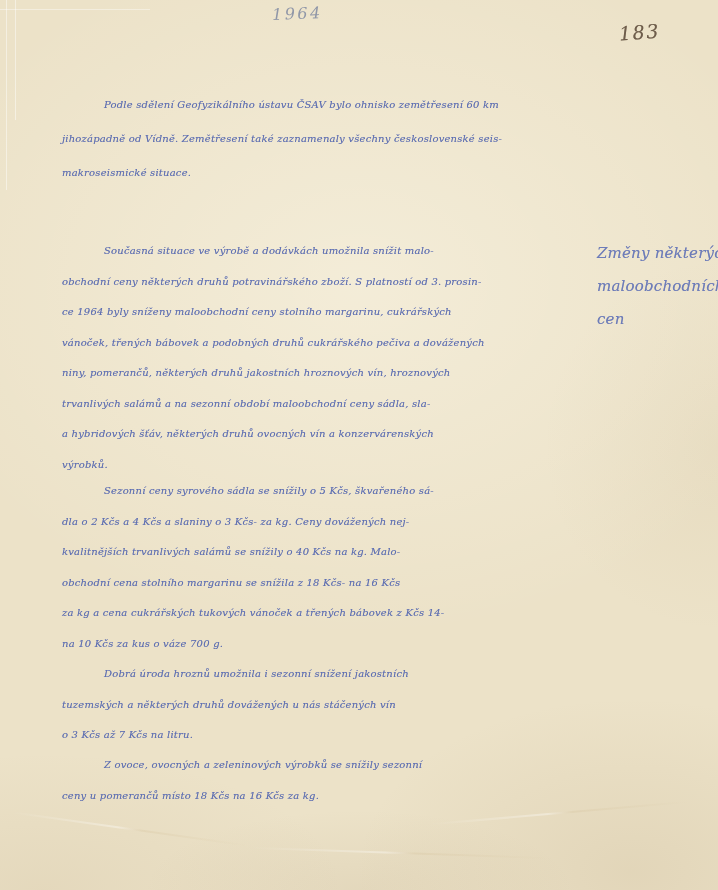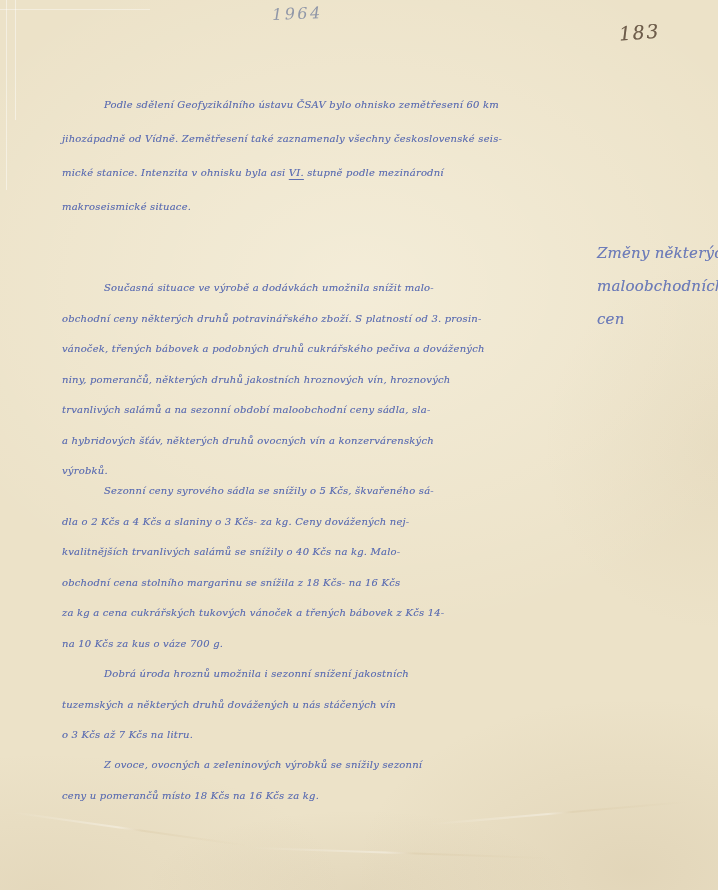--- a/index.html
+++ b/index.html
@@ -44,21 +44,21 @@
   .pagenum{
     position:absolute;left:619px;top:21px;
     font-size:19px;letter-spacing:1.5px;
     color:#6e5d4b;text-shadow:0 0 0.5px rgba(110,93,75,0.5);
     transform:rotate(-4deg);
   }
   .para{position:absolute;left:62px;width:584px;font-size:10px;line-height:30.5px;}
   .para .line{white-space:nowrap;}
   .para .line.indent{padding-left:42px;}
   .p1{top:88px;line-height:34px;}
-  .p2{top:236px;width:548px;margin-top:37px;}
+  .p2{top:236px;width:548px;}
   .p3{top:476px;}
   .p4{top:659px;}
   .p5{top:750px;}
   .u{text-decoration:underline;text-underline-offset:3px;}
   .margin-note{
     position:absolute;left:597px;top:237px;width:120px;
     font-size:15px;line-height:33px;
     color:#6d7cb9;
   }
   .margin-note .line{white-space:nowrap;}
@@ -74,27 +74,27 @@
   <div class="crease c1"></div>
   <div class="crease c2"></div>
   <div class="crease c3"></div>
 
   <div class="year hw">1964</div>
   <div class="pagenum hw">183</div>
 
   <div class="para p1 hw">
     <div class="line indent"><span>Podle sdělení Geofyzikálního ústavu ČSAV bylo ohnisko zemětřesení 60 km</span></div>
     <div class="line"><span>jihozápadně od Vídně. Zemětřesení také zaznamenaly všechny československé seis-</span></div>
-    <div class="line"><span>mické stanice. Intenzita v ohnisku byla asi </span><span class="u">VI.</span><span> stupně podle mezinárodní</span></div>
     <div class="line"><span>makroseismické situace.</span></div>
   </div>
 
   <div class="para p2 hw">
     <div class="line indent"><span>Současná situace ve výrobě a dodávkách umožnila snížit malo-</span></div>
     <div class="line"><span>obchodní ceny některých druhů potravinářského zboží. S platností od 3. prosin-</span></div>
+    <div class="line"><span>ce 1964 byly sníženy maloobchodní ceny stolního margarinu, cukrářských</span></div>
     <div class="line"><span>vánoček, třených bábovek a podobných druhů cukrářského pečiva a dovážených</span></div>
     <div class="line"><span>niny, pomerančů, některých druhů jakostních hroznových vín, hroznových</span></div>
     <div class="line"><span>trvanlivých salámů a na sezonní období maloobchodní ceny sádla, sla-</span></div>
     <div class="line"><span>a hybridových šťáv, některých druhů ovocných vín a konzervárenských</span></div>
     <div class="line"><span>výrobků.</span></div>
   </div>
 
   <div class="margin-note hw">
     <div class="line">Změny některých</div>
     <div class="line">maloobchodních</div>

